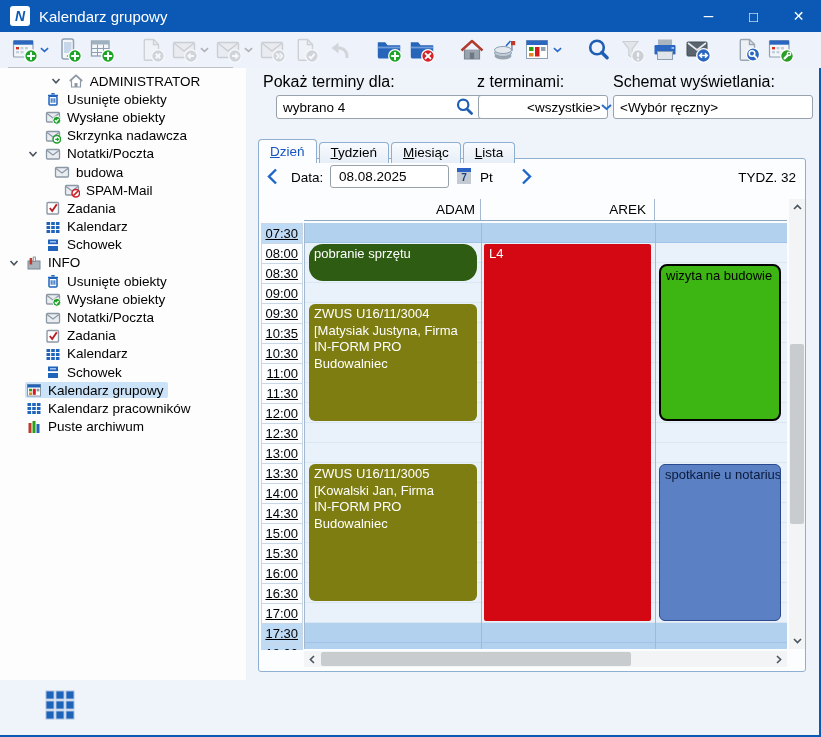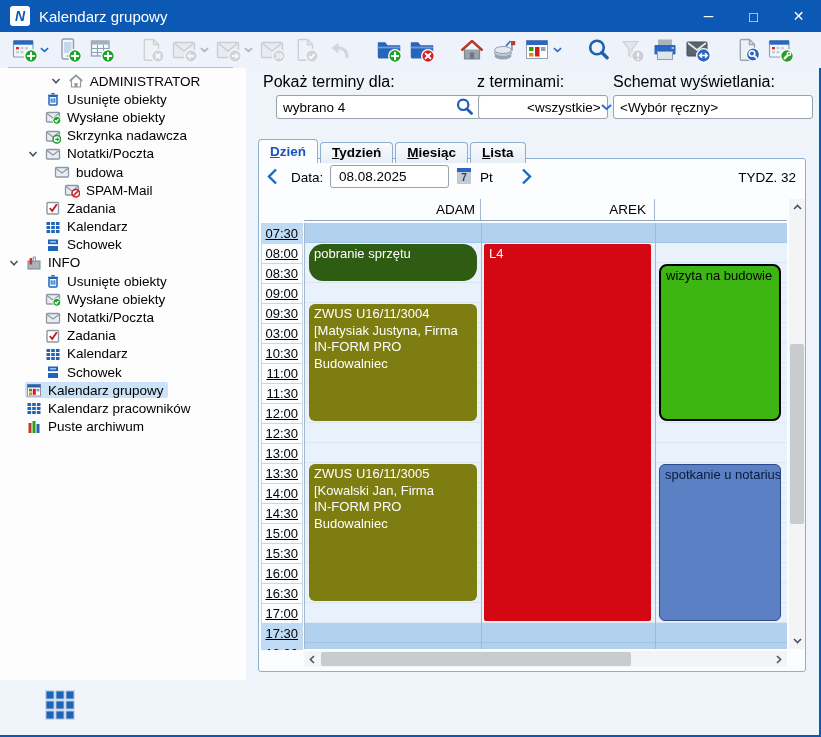--- a/index.html
+++ b/index.html
@@ -36,21 +36,21 @@
   .main{position:absolute;left:250px;top:68px;width:569px;height:669px;}
   .flabel{position:absolute;top:5px;font-size:16px;color:#000;}
   .finput{position:absolute;top:27px;height:24px;box-sizing:border-box;border:1px solid #98a2ad;border-radius:3px;background:#fff;font-size:13.5px;font-family:inherit;padding:0 6px;color:#000;}
   .searchbtn{position:absolute;left:205px;top:29px;width:20px;height:20px;}
   .combo{position:absolute;top:27px;height:24px;box-sizing:border-box;border:1px solid #98a2ad;border-radius:3px;background:#fff;display:flex;align-items:center;font-size:13.5px;color:#000;}
   .combo .val{flex:1;padding-left:48px;}
   .combo .cc{margin-right:5px;display:flex;}
   
   .tabstrip{position:absolute;left:8px;top:71px;display:flex;z-index:3;align-items:flex-end;}
   .tab{border:1px solid #8fafd0;border-bottom:none;border-radius:4px 4px 0 0;padding:2px 11px 3px;font-size:13.5px;background:linear-gradient(#f8fbfe,#e7eef7);margin-right:2px;color:#000;}
-  .tab b{display:block;font-weight:700;}
+  .tab b{display:block;font-weight:400;}
   .tab b::first-letter{text-decoration:underline;}
   .tab.active{background:#fcfdff;color:#1655c0;padding:4px 11px 4px;}
   .panel{position:absolute;left:8px;top:90px;width:548px;height:514px;background:#fcfdff;border:1px solid #8fafd0;border-radius:3px;box-sizing:border-box;z-index:2;padding-left:21px;}
   
   .navchev{position:absolute;width:14px;height:18px;}
   .dlabel{position:absolute;font-size:13.5px;color:#000;}
   .dateinput{position:absolute;left:71px;top:6px;width:119px;height:23px;box-sizing:border-box;border:1px solid #98a2ad;border-radius:3px;background:#fff;font-size:13.5px;font-family:inherit;padding:0 8px;color:#000;}
   .calmini{position:absolute;left:198px;top:9px;width:14px;height:16px;background:#c4cad1;display:flex;align-items:flex-end;justify-content:center;font-size:10px;font-weight:700;color:#17407e;line-height:12px;}
   .calmini i{position:absolute;left:0;top:0;right:0;height:4px;background:#2b62c4;}
   .weeklabel{position:absolute;right:9px;top:11px;font-size:13.5px;color:#000;}
@@ -668,21 +668,21 @@
           <div class="colhead" style="left: 353px; width: 126px;"></div>
           <div class="hsep" style="left: 176px;"></div>
           <div class="hsep" style="left: 350px;"></div>
         </div>
       <div class="gutter" id="gutter">
           <div class="gcell off">07:30</div>
           <div class="gcell">08:00</div>
           <div class="gcell">08:30</div>
           <div class="gcell">09:00</div>
           <div class="gcell">09:30</div>
-          <div class="gcell">03:00</div>
+          <div class="gcell">10:35</div>
           <div class="gcell">10:30</div>
           <div class="gcell">11:00</div>
           <div class="gcell">11:30</div>
           <div class="gcell">12:00</div>
           <div class="gcell">12:30</div>
           <div class="gcell">13:00</div>
           <div class="gcell">13:30</div>
           <div class="gcell">14:00</div>
           <div class="gcell">14:30</div>
           <div class="gcell">15:00</div>

